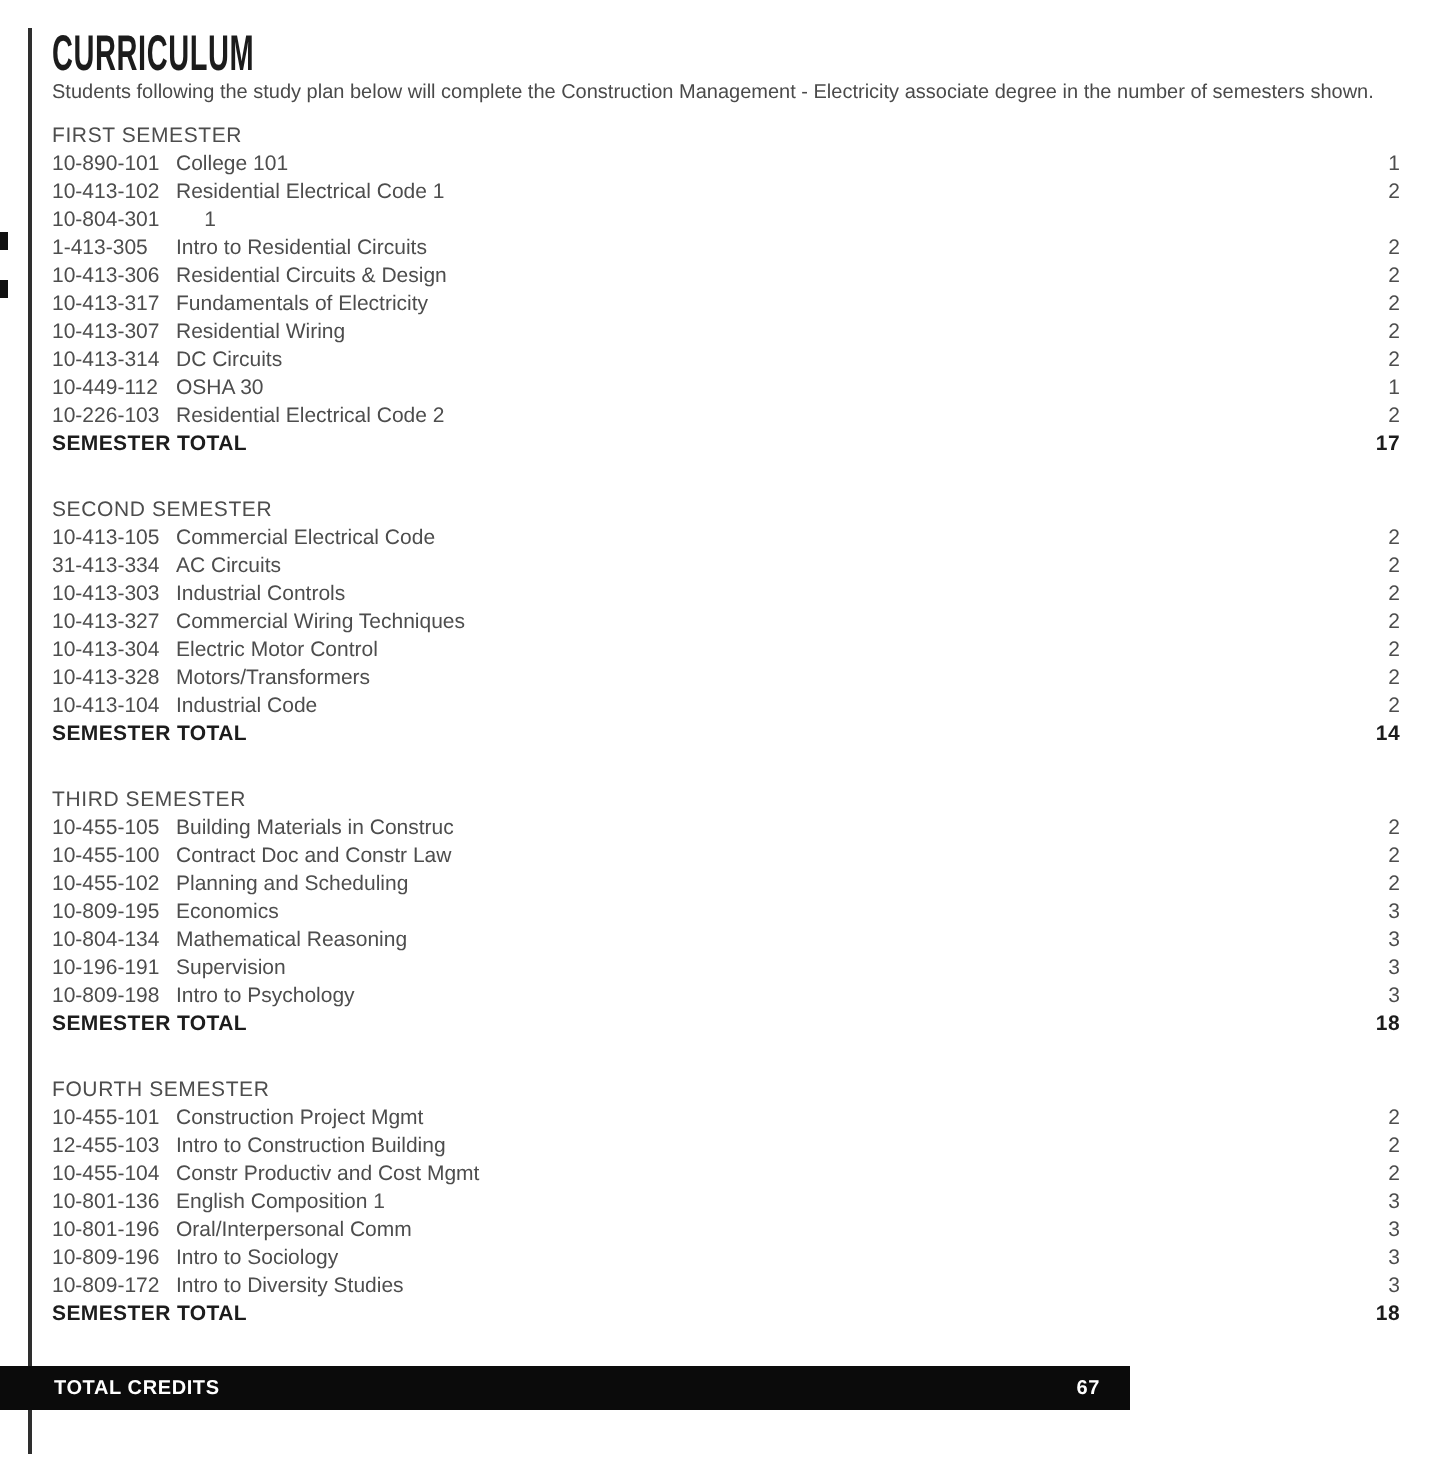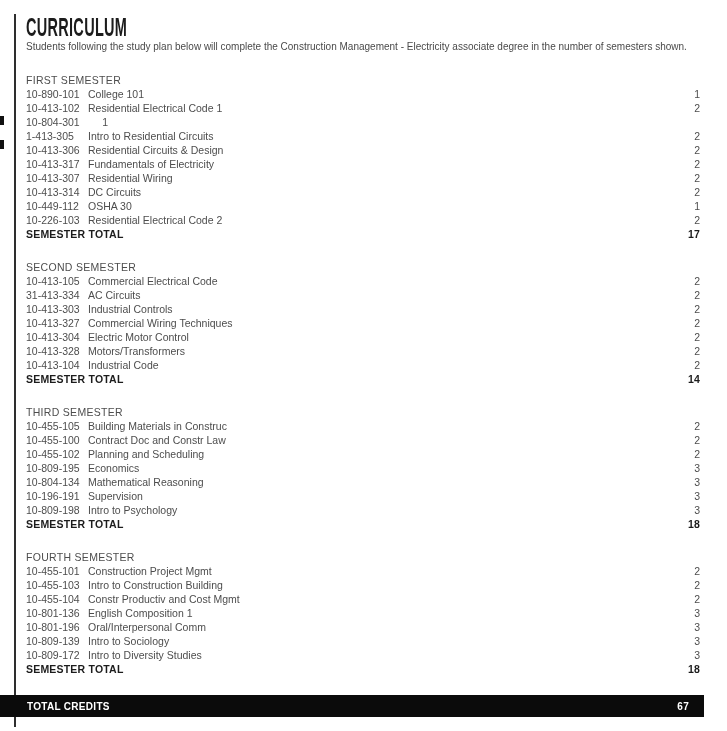--- a/index.html
+++ b/index.html
@@ -39,21 +39,21 @@
     white-space: nowrap;
     display: inline-block;
   }
   .title-line { height: 26px; }
   .page-subtitle {
     font-size: 10px;
     color: #4a4a4a;
     line-height: 14px;
     white-space: nowrap;
   }
-  .sections { margin-top: 19px; }
+  .sections { margin-top: 7px; }
   .semester { margin-bottom: 19px; }
   .sem-header {
     font-size: 10.5px;
     color: #4d4d4d;
     line-height: 14px;
     letter-spacing: 0.3px;
   }
   .row {
     display: flex;
     align-items: baseline;
@@ -78,21 +78,21 @@
   }
   .total-row {
     font-weight: bold;
     color: #1c1c1c;
     letter-spacing: 0.2px;
   }
   .total-row .total-label { flex: 1 1 auto; }
   .total-bar {
     margin-left: -26px;
     margin-top: 13px;
-    width: 704px;
+    width: 565px;
     height: 22px;
     background: #0b0b0b;
     color: #ffffff;
     display: flex;
     align-items: center;
     justify-content: space-between;
     padding: 0 15px 0 27px;
     font-size: 10px;
     font-weight: bold;
     letter-spacing: 0.3px;
@@ -285,21 +285,21 @@
   <section class="semester">
     <div class="sem-header">FOURTH SEMESTER</div>
     <div class="rows">
   <div class="row course-row">
     <span class="code">10-455-101</span>
     <span class="name">Construction Project Mgmt</span>
     <span class="credits">2</span>
   </div>
 
   <div class="row course-row">
-    <span class="code">10-455-103</span>
+    <span class="code">12-455-103</span>
     <span class="name">Intro to Construction Building</span>
     <span class="credits">2</span>
   </div>
 
   <div class="row course-row">
     <span class="code">10-455-104</span>
     <span class="name">Constr Productiv and Cost Mgmt</span>
     <span class="credits">2</span>
   </div>
 
@@ -309,21 +309,21 @@
     <span class="credits">3</span>
   </div>
 
   <div class="row course-row">
     <span class="code">10-801-196</span>
     <span class="name">Oral/Interpersonal Comm</span>
     <span class="credits">3</span>
   </div>
 
   <div class="row course-row">
-    <span class="code">10-809-139</span>
+    <span class="code">10-809-196</span>
     <span class="name">Intro to Sociology</span>
     <span class="credits">3</span>
   </div>
 
   <div class="row course-row">
     <span class="code">10-809-172</span>
     <span class="name">Intro to Diversity Studies</span>
     <span class="credits">3</span>
   </div>
 </div>

